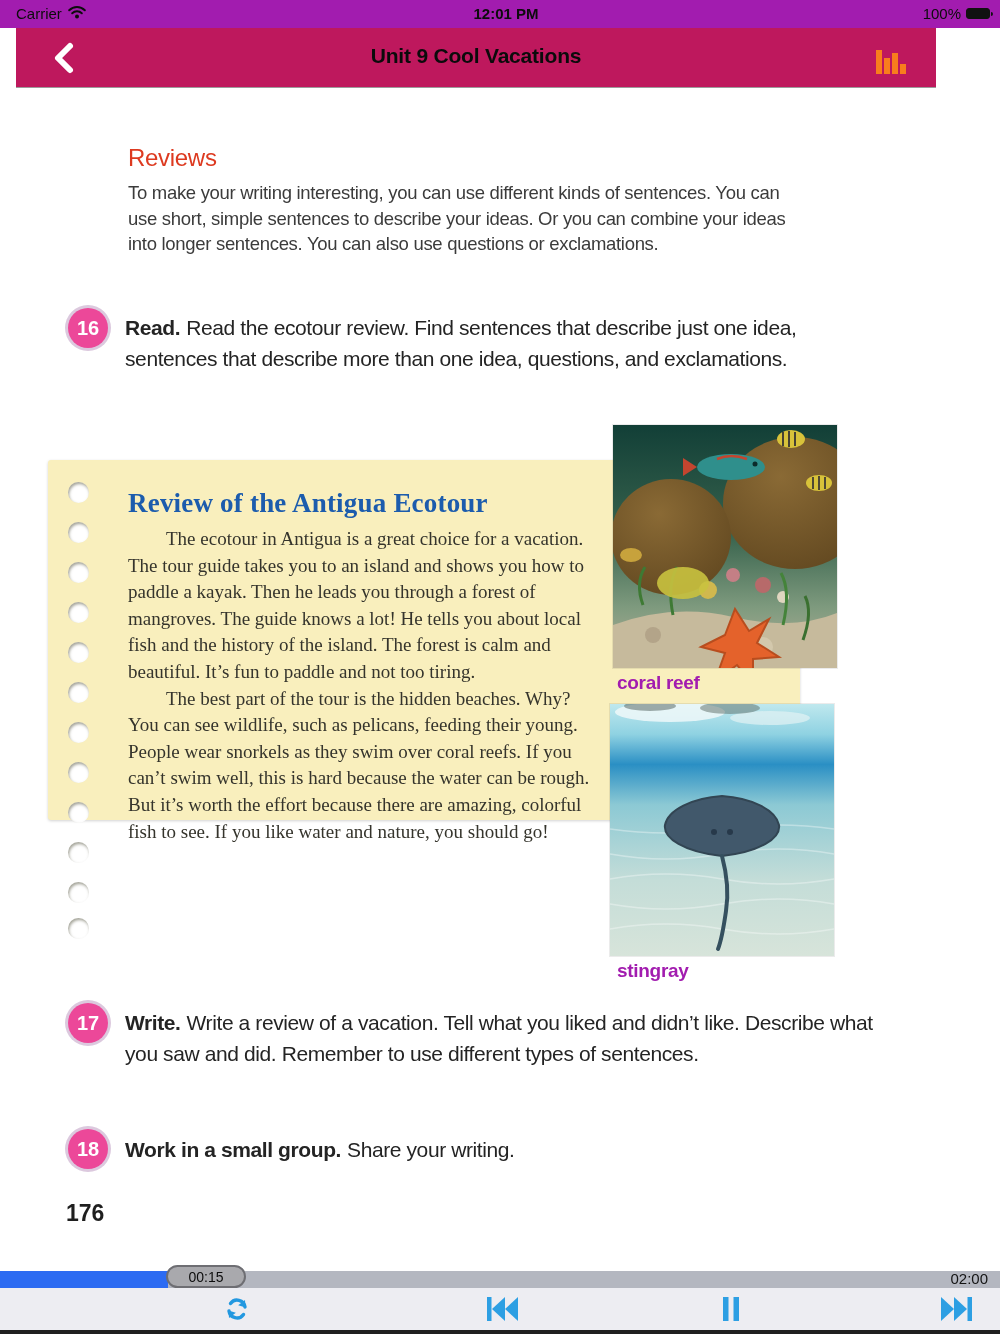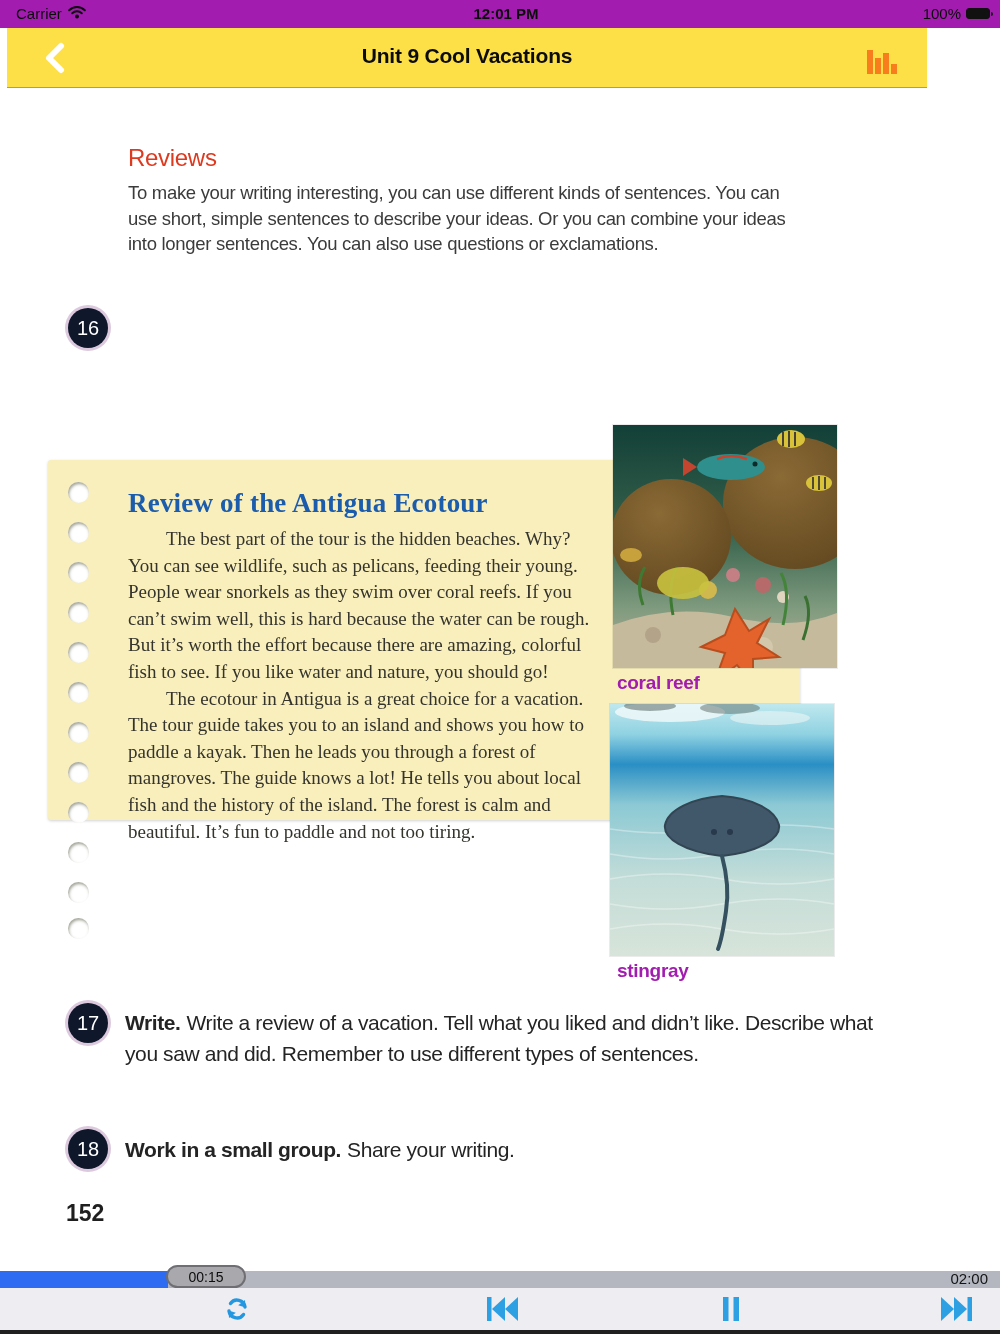--- a/index.html
+++ b/index.html
@@ -6,33 +6,33 @@
   .stage{position:relative;width:1000px;height:1334px;margin:0 auto;background:#ffffff;overflow:hidden;
          font-family:"Liberation Sans",sans-serif;}
 
   
   .statusbar{position:absolute;left:0;top:0;width:1000px;height:28px;background:#a21caf;}
   .status-left{position:absolute;left:16px;top:5px;font-size:15px;color:#0c0c0c;display:flex;align-items:center;gap:6px;}
   .status-time{position:absolute;left:12px;right:0;top:5px;text-align:center;font-size:15px;font-weight:bold;color:#0c0c0c;}
   .status-right{position:absolute;right:10px;top:5px;font-size:15px;color:#0c0c0c;display:flex;align-items:center;gap:5px;justify-content:space-between;}
   .battery{width:24px;height:11px;border:1.5px solid #111;border-radius:3px;position:relative;background:#111;box-sizing:border-box;}
   .battery:after{content:"";position:absolute;right:-4px;top:2.5px;width:2.5px;height:4px;background:#111;border-radius:0 2px 2px 0;}
-  .navbar{position:absolute;left:7px;top:28px;width:920px;height:60px;background:#fde047;border-bottom:1px solid #9b9b9b;box-sizing:border-box;}
+  .navbar{position:absolute;left:16px;top:28px;width:920px;height:60px;background:#be185d;border-bottom:1px solid #9b9b9b;box-sizing:border-box;}
   .nav-title{position:absolute;left:0;right:0;top:16px;text-align:center;font-size:21px;font-weight:bold;color:#0b0b0b;letter-spacing:-0.2px;}
   .back-btn{position:absolute;left:30px;top:10px;width:40px;height:40px;cursor:pointer;}
   .chart-btn{position:absolute;right:26px;top:14px;width:34px;height:32px;display:flex;align-items:flex-end;gap:2px;cursor:pointer;}
   .chart-btn .bar{width:6px;background:#f87d1d;}
 
   
   .page{position:absolute;left:0;top:88px;width:1000px;height:1183px;background:#ffffff;}
   .reviews-h{position:absolute;left:128px;top:56px;font-size:24px;font-weight:normal;color:#dd3a20;letter-spacing:-0.3px;}
   .intro{position:absolute;left:128px;top:92px;width:680px;font-size:18.5px;line-height:25.5px;color:#3b3b3b;letter-spacing:-0.3px;}
 
-  .act-circle{position:absolute;width:40px;height:40px;border-radius:50%;background:#0f172a;
-              box-shadow:0 0 0 3px #dcc9de;color:#fff;font-weight:normal;font-size:20px;
+  .act-circle{position:absolute;width:40px;height:40px;border-radius:50%;background:#ec4899;
+              box-shadow:0 0 0 3px #dcc9de;color:#fff;font-weight:bold;font-size:20px;
               display:flex;align-items:center;justify-content:center;}
   .act-text{position:absolute;left:125px;width:760px;font-size:21px;line-height:31px;color:#242424;letter-spacing:-0.4px;}
   .act-label{font-weight:bold;padding-right:6px;}
 
   .c16{left:68px;top:220px;} .t16{top:224px;width:722px;}
   .c17{left:68px;top:915px;} .t17{top:919px;width:770px;}
   .c18{left:68px;top:1041px;} .t18{top:1046px;}
 
   
   .note{position:absolute;left:48px;top:372px;width:752px;height:360px;background:#f9efbd;border-radius:3px;
@@ -103,38 +103,41 @@
       <span class="bar" style="height:10px"></span>
     </div>
   </div>
 
   <div class="page">
 
     <div class="reviews-h">Reviews</div>
     <div class="intro">To make your writing interesting, you can use different kinds of sentences. You can use short, simple sentences to describe your ideas. Or you can combine your ideas into longer sentences. You can also use questions or exclamations.</div>
 
     <div class="act-circle c16">16</div>
+    <div class="act-text t16">
+      <span class="act-label">Read.</span><span>Read the ecotour review. Find sentences that describe just one idea, sentences that describe more than one idea, questions, and exclamations.</span>
+    </div>
 
     <div class="note">
       <span class="hole" style="top:22px"></span>
       <span class="hole" style="top:62px"></span>
       <span class="hole" style="top:102px"></span>
       <span class="hole" style="top:142px"></span>
       <span class="hole" style="top:182px"></span>
       <span class="hole" style="top:222px"></span>
       <span class="hole" style="top:262px"></span>
       <span class="hole" style="top:302px"></span>
       <span class="hole" style="top:342px"></span>
       <span class="hole" style="top:382px"></span>
       <span class="hole" style="top:422px"></span>
       <span class="hole" style="top:458px"></span>
       <div class="note-title">Review of the Antigua Ecotour</div>
       <div class="note-body">
+        <p>The ecotour in Antigua is a great choice for a vacation. The tour guide takes you to an island and shows you how to paddle a kayak. Then he leads you through a forest of mangroves. The guide knows a lot! He tells you about local fish and the history of the island. The forest is calm and beautiful. It’s fun to paddle and not too tiring.</p>
         <p>The best part of the tour is the hidden beaches. Why? You can see wildlife, such as pelicans, feeding their young. People wear snorkels as they swim over coral reefs. If you can’t swim well, this is hard because the water can be rough. But it’s worth the effort because there are amazing, colorful fish to see. If you like water and nature, you should go!</p>
-        <p>The ecotour in Antigua is a great choice for a vacation. The tour guide takes you to an island and shows you how to paddle a kayak. Then he leads you through a forest of mangroves. The guide knows a lot! He tells you about local fish and the history of the island. The forest is calm and beautiful. It’s fun to paddle and not too tiring.</p>
       </div>
     </div>
 
     <div class="photo coral">
       <svg width="224" height="243" viewBox="0 0 224 243">
         <defs>
           <linearGradient id="sea1" x1="0" y1="0" x2="0" y2="1">
             <stop offset="0" stop-color="#123f37"></stop>
               <stop offset="0.45" stop-color="#38634d"></stop>
             <stop offset="0.75" stop-color="#7e9a7e"></stop>
@@ -209,21 +212,21 @@
     <div class="act-circle c17">17</div>
     <div class="act-text t17">
       <span class="act-label">Write.</span><span>Write a review of a vacation. Tell what you liked and didn’t like. Describe what you saw and did. Remember to use different types of sentences.</span>
     </div>
 
     <div class="act-circle c18">18</div>
     <div class="act-text t18">
       <span class="act-label">Work in a small group.</span><span>Share your writing.</span>
     </div>
 
-    <div class="pagenum">152</div>
+    <div class="pagenum">176</div>
   </div>
 
   <div class="track">
     <div class="track-fill" style="width: 16.8%;"></div>
   </div>
   <div class="pill">
     <span>00:15</span>
   </div>
   <div class="total-time">02:00</div>
 

